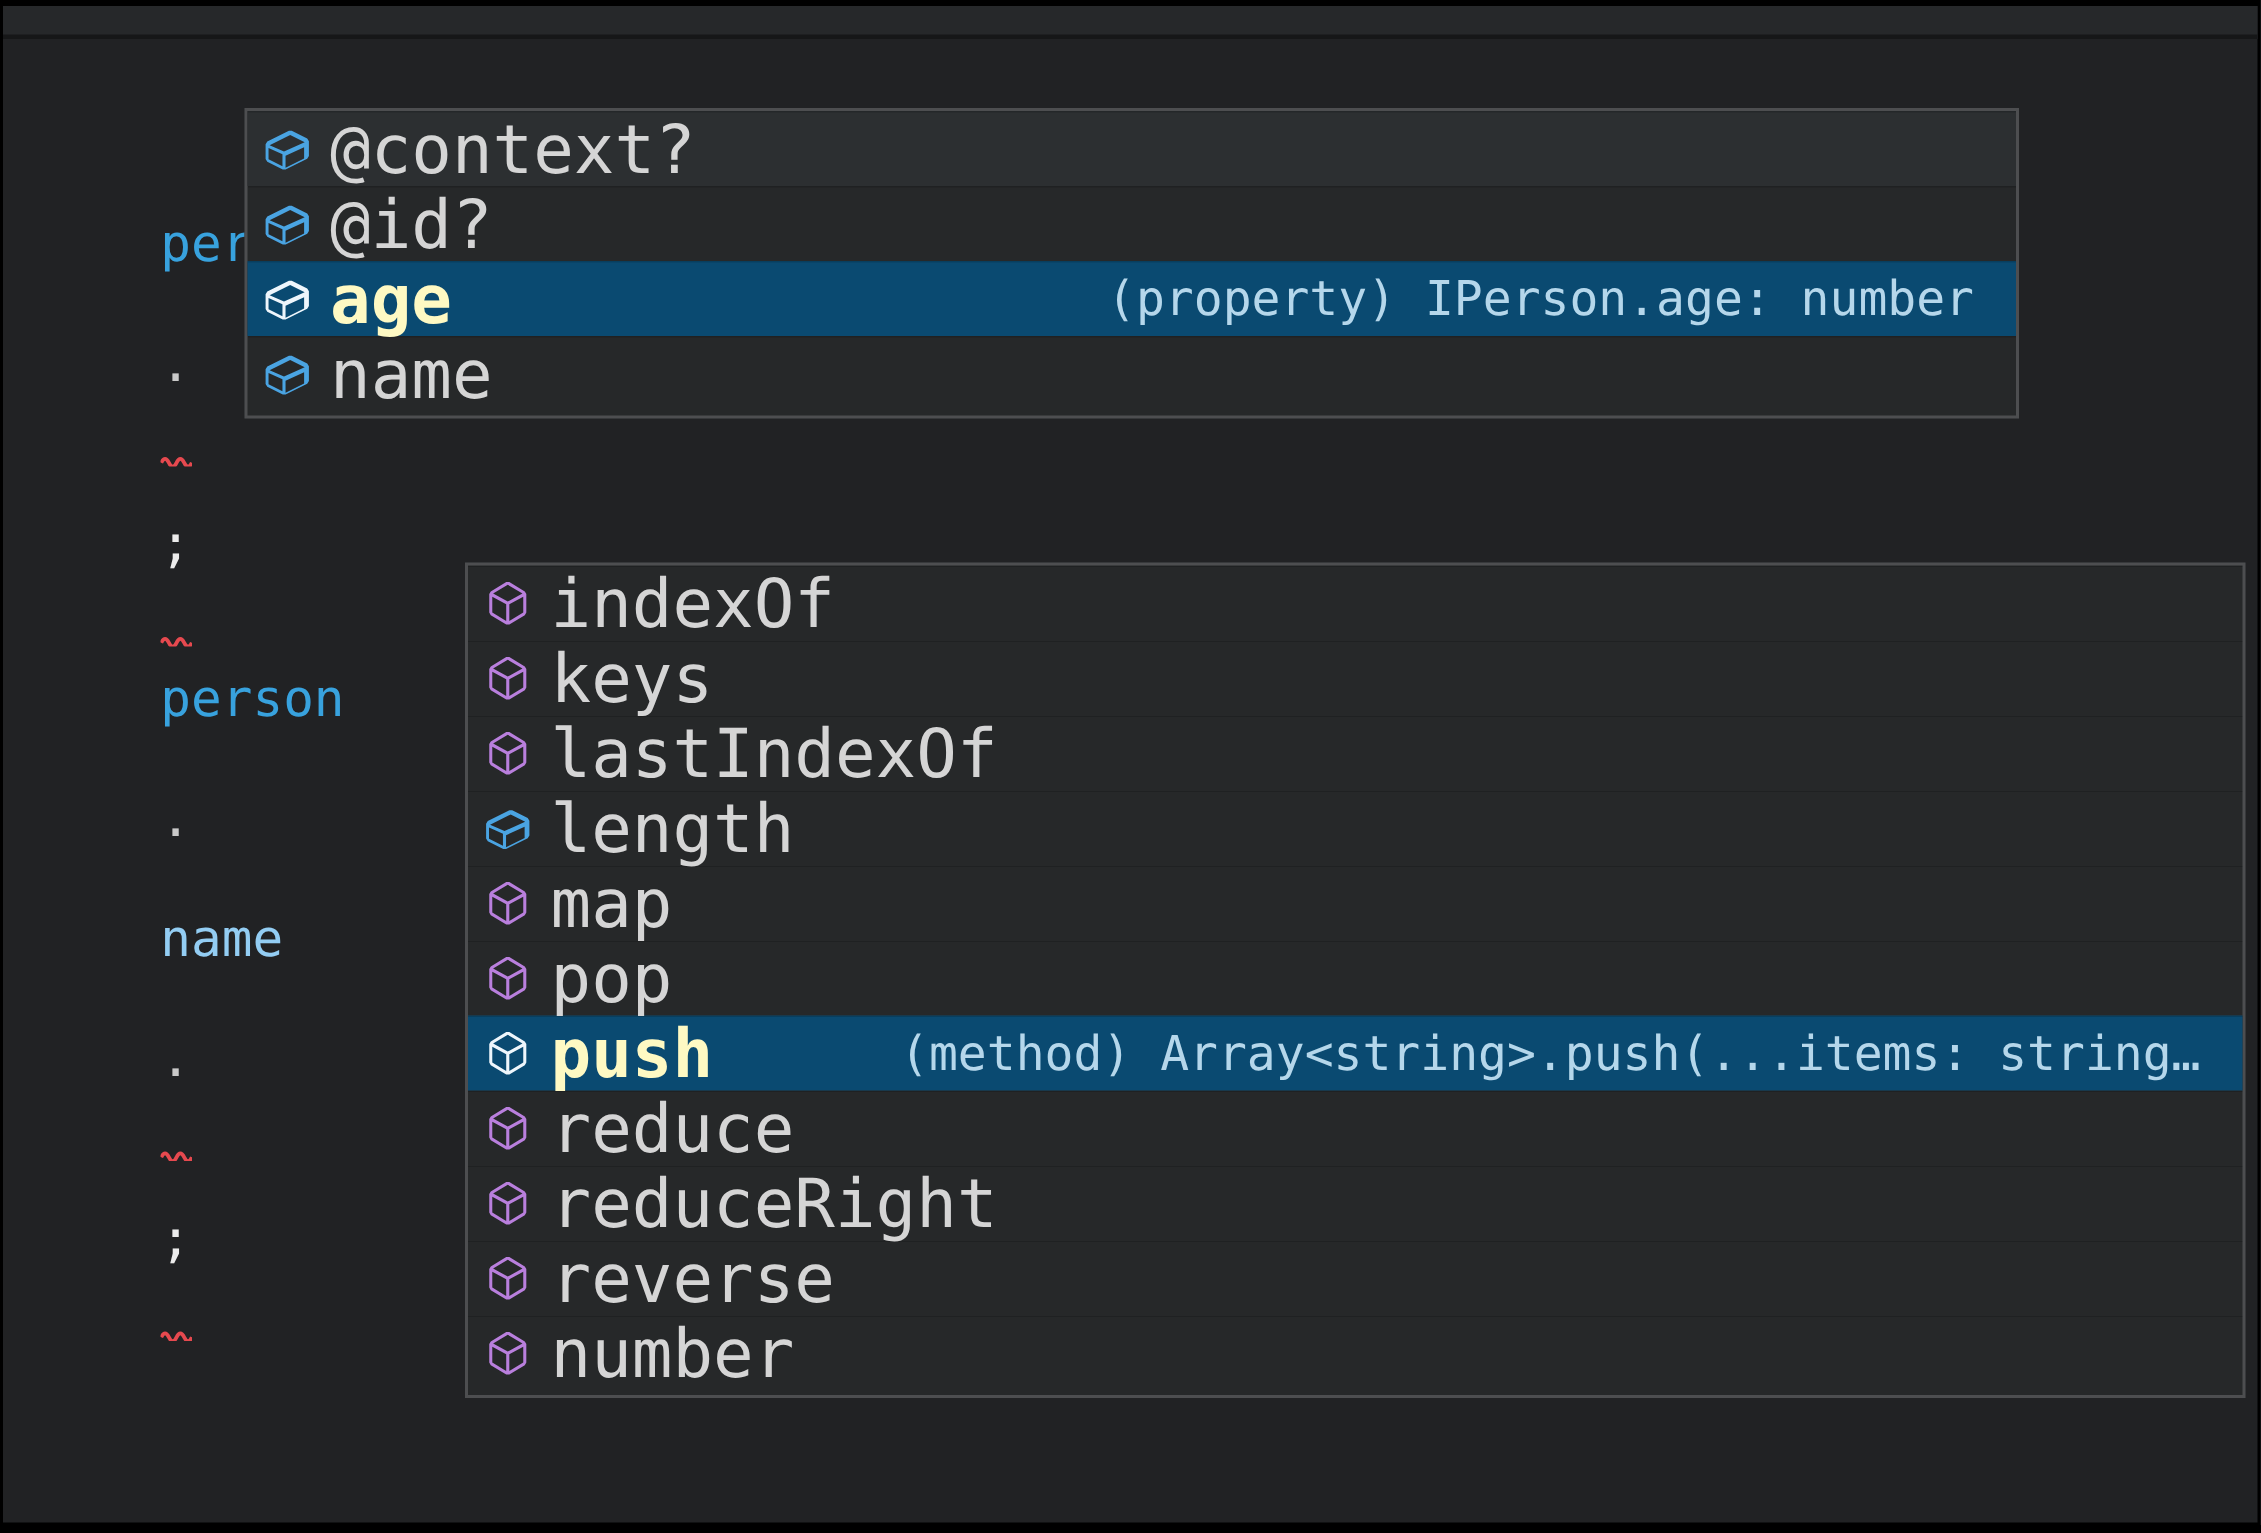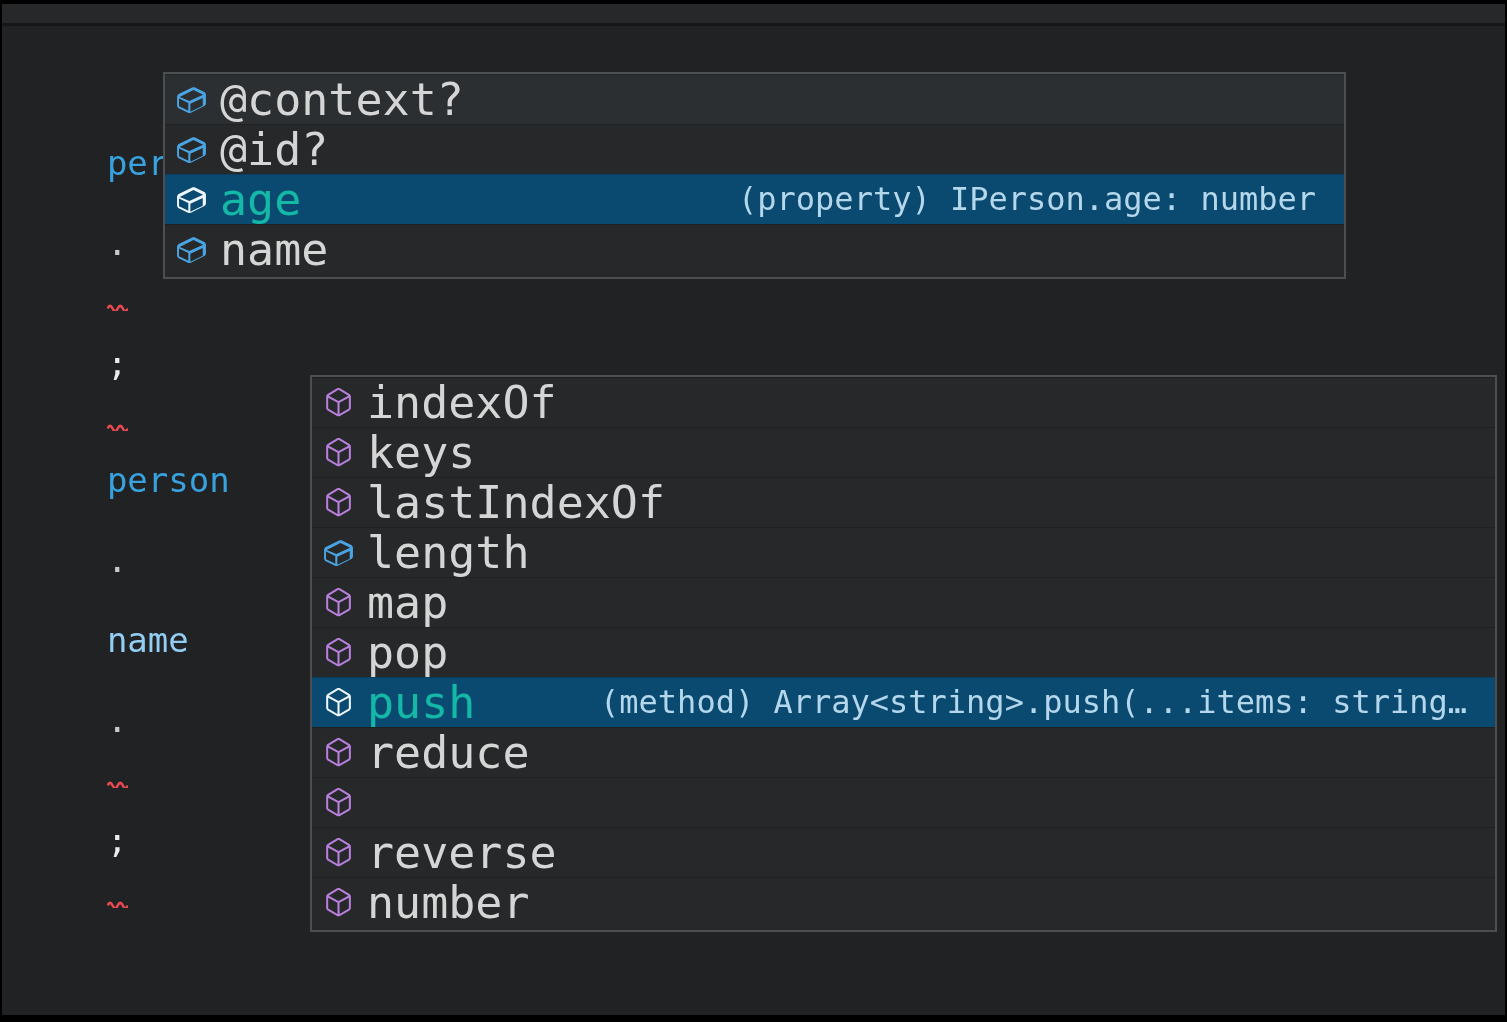--- a/index.html
+++ b/index.html
@@ -42,21 +42,21 @@
   }
   .srow[data-state="selected"]{background:#0a4a71;}
   .srow[data-state="hovered"]{background:#2c2f31;}
   .sicon{width:33px;height:33px;margin-right:12px;flex:0 0 auto;display:flex;}
   .sicon svg{width:33px;height:33px;display:block;}
   .sicon path{fill:currentColor;}
   .srow[data-kind="field"] .sicon{color:#4aa4e2;}
   .srow[data-kind="method"] .sicon{color:#b97fdd;}
   .srow[data-state="selected"] .sicon{color:#eef6fc;}
   .slabel{font-size:45px;color:#d5d5d5;white-space:pre;}
-  .srow[data-state="selected"] .slabel{color:#14b8a6;}
+  .srow[data-state="selected"] .slabel{color:#fef9c3;font-weight:bold;}
   .sdetail{
     margin-left:auto;padding-right:28px;font-size:32px;
     color:#b5d7eb;white-space:pre;
   }
 </style>
 </head>
 <body>
 
 <div class="editor-surface"></div>
 <div class="top-band"></div>
@@ -119,21 +119,21 @@
         <svg class="ic-field" viewBox="0 0 16 16" aria-hidden="true">
           <path d="M14.45 4.5l-5-2.5h-.9l-7 3.5-.55.9v4.775l.55.9 5 2.5h.9l7-3.5.55-.9V5.4l-.55-.9zm-8 8.999l-4.5-2.25v-3.68l4.5 2.07v3.86zm.5-4.736L2.29 6.731l6.66-3.339 4.678 2.335L6.95 8.763zm6.5 2.236l-6 3v-3.904l6-2.768v3.672z"></path>
         </svg>
 
       </span>
       <span class="slabel">name</span>
       <span class="sdetail"></span>
     </div>
   </div>
 
-<div class="code-line" style="top:340px">
+<div class="code-line" style="top:326px">
   
 
     <span class="tok" data-type="variable">person</span>
   
     <span class="tok" data-type="punct">.</span>
   
     <span class="tok" data-type="property">name</span>
   
     <span class="tok" data-type="punct">.
   <svg class="squig" viewBox="0 0 21 9" aria-hidden="true">
@@ -239,20 +239,21 @@
       <span class="sdetail"></span>
     </div>
 
     <div class="srow" data-kind="method">
       <span class="sicon">
 
         <svg class="ic-method" viewBox="0 0 16 16" aria-hidden="true">
           <path d="M13.51 4l-5-3h-1l-5 3-.49.86v6l.49.85 5 3h1l5-3 .49-.85v-6L13.51 4zM7.5 13.56l-4.5-2.7V5.7l4.5 2.45v5.41zM3.27 4.7l4.74-2.84 4.74 2.84-4.74 2.59L3.27 4.7zm9.74 6.16l-4.5 2.7V8.15l4.5-2.45v5.16z"></path>
         </svg>
       </span>
+      <span class="slabel">reduceRight</span>
       <span class="sdetail"></span>
     </div>
 
     <div class="srow" data-kind="method">
       <span class="sicon">
 
         <svg class="ic-method" viewBox="0 0 16 16" aria-hidden="true">
           <path d="M13.51 4l-5-3h-1l-5 3-.49.86v6l.49.85 5 3h1l5-3 .49-.85v-6L13.51 4zM7.5 13.56l-4.5-2.7V5.7l4.5 2.45v5.41zM3.27 4.7l4.74-2.84 4.74 2.84-4.74 2.59L3.27 4.7zm9.74 6.16l-4.5 2.7V8.15l4.5-2.45v5.16z"></path>
         </svg>
       </span>

